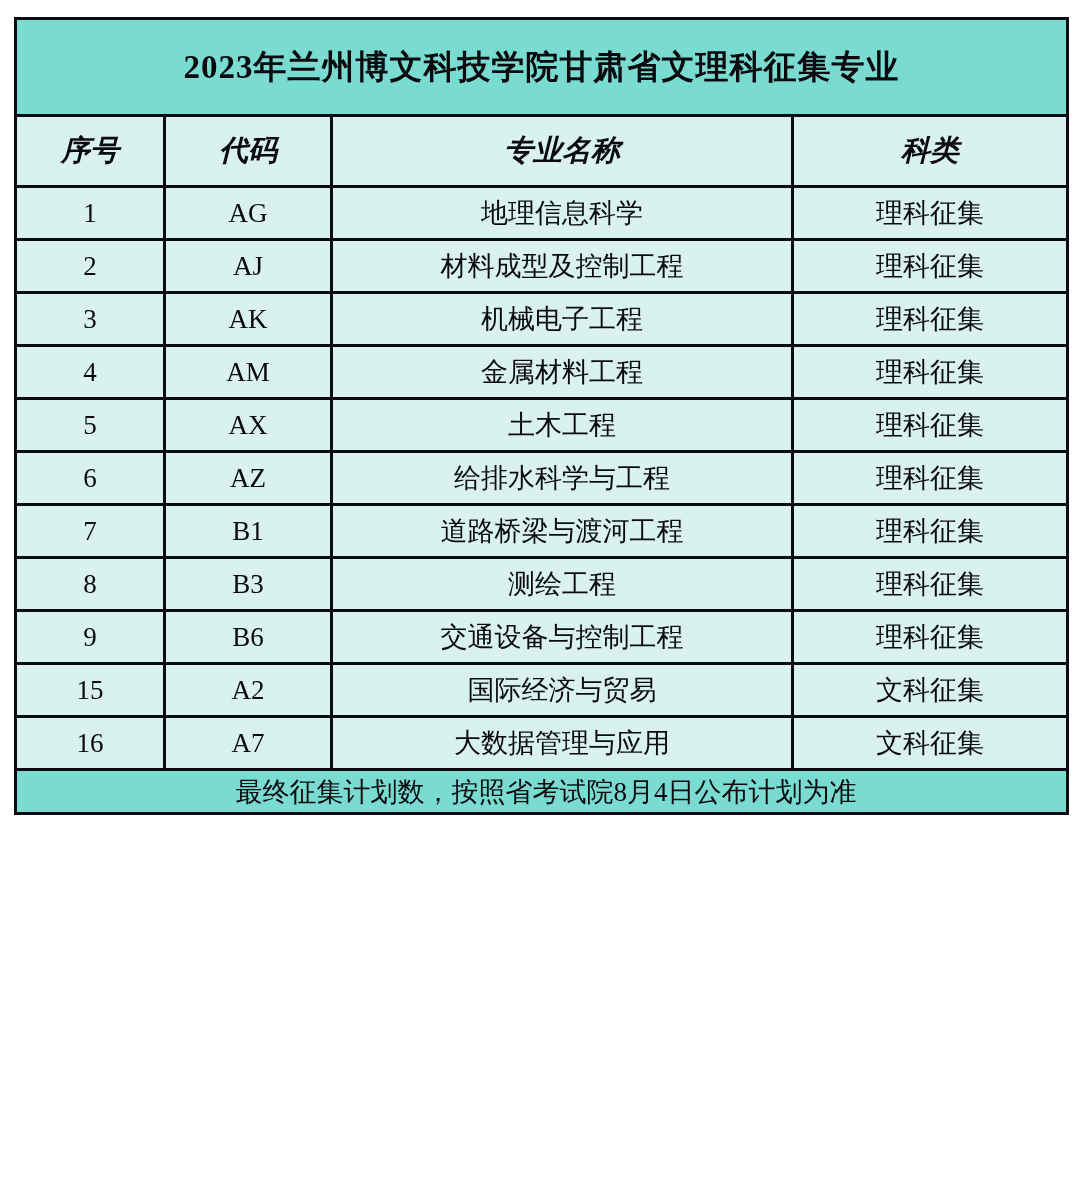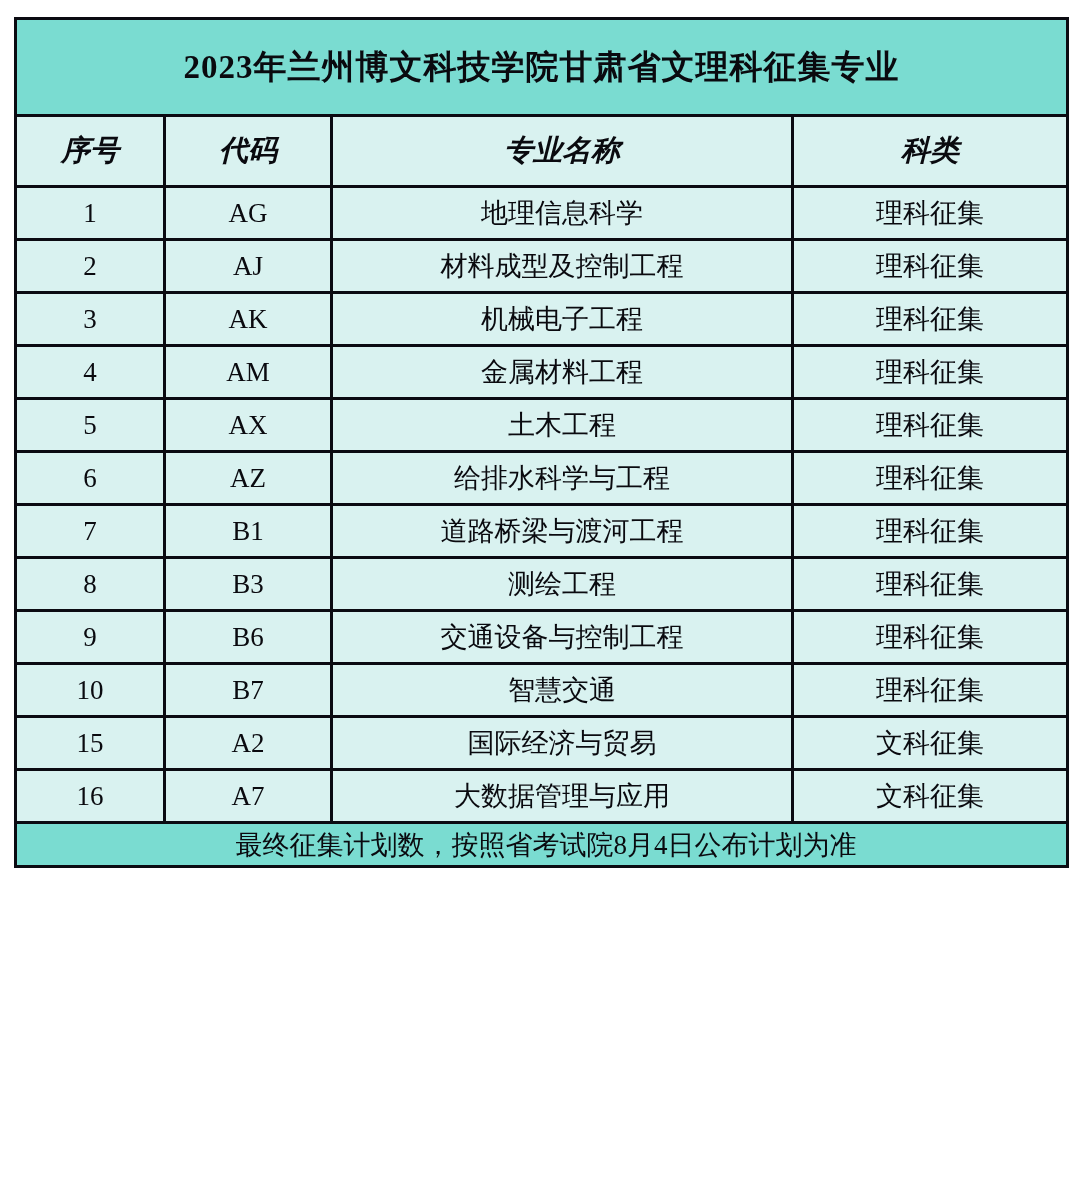--- a/index.html
+++ b/index.html
@@ -129,26 +129,20 @@
         <td>测绘工程</td>
         <td>理科征集</td>
       </tr>
         <tr class="data-row">
         <td>9</td>
         <td>B6</td>
         <td>交通设备与控制工程</td>
         <td>理科征集</td>
       </tr>
         <tr class="data-row">
-        <td>10</td>
-        <td>B7</td>
-        <td>智慧交通</td>
-        <td>理科征集</td>
-      </tr>
-        <tr class="data-row">
         <td>15</td>
         <td>A2</td>
         <td>国际经济与贸易</td>
         <td>文科征集</td>
       </tr>
         <tr class="data-row">
         <td>16</td>
         <td>A7</td>
         <td>大数据管理与应用</td>
         <td>文科征集</td>

